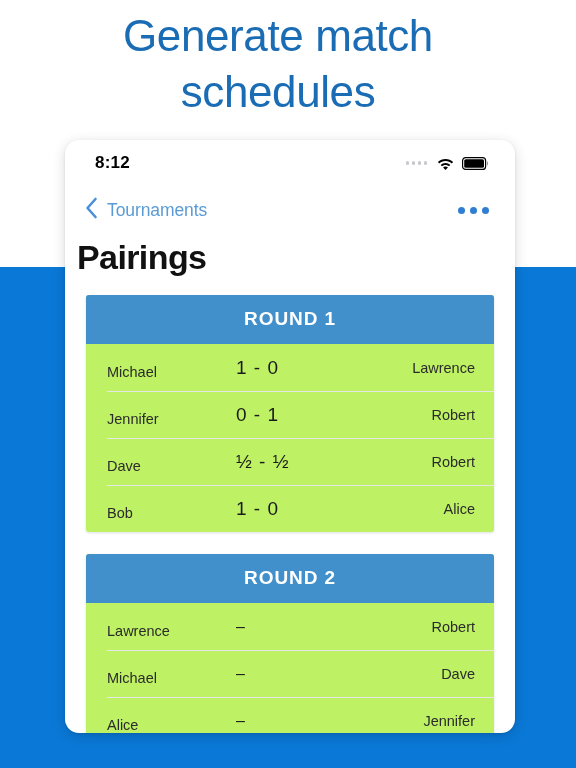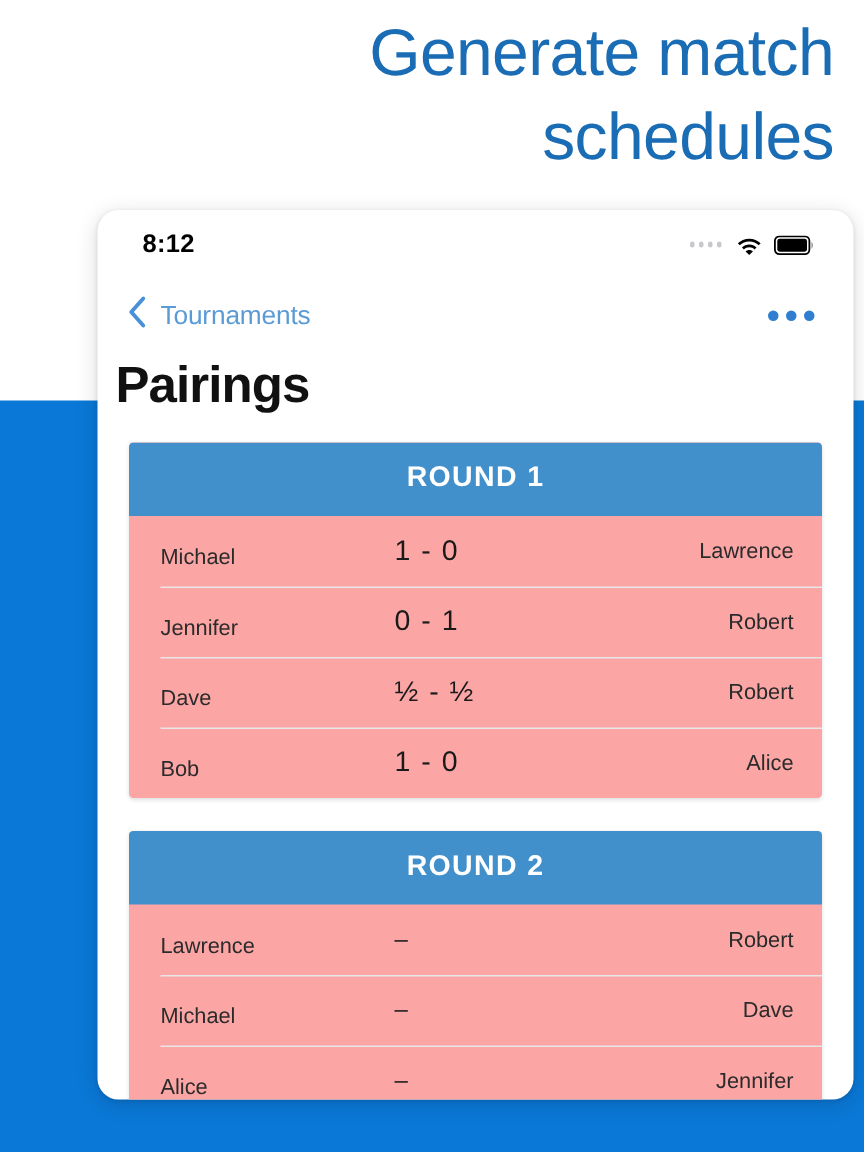--- a/index.html
+++ b/index.html
@@ -29,36 +29,36 @@
     width: 576px;
     height: 501px;
     background: #0a78d6;
   }
 
   
   .headline {
     position: absolute;
     left: 0; top: 8px;
     width: 556px;
-    text-align: right;
+    text-align: center;
     color: #1a6cb4;
     font-size: 44px;
     line-height: 1.28;
     font-weight: 400;
     letter-spacing: -0.4px;
     font-family: "Liberation Sans", sans-serif;
     z-index: 3;
   }
 
   
   .phone-card {
     position: absolute;
     left: 65px;
     top: 140px;
-    width: 504px;
+    width: 450px;
     height: 593px;
     background: #ffffff;
     border-radius: 14px;
     box-shadow: 0 3px 14px rgba(0,0,0,0.14), 0 1px 3px rgba(0,0,0,0.10);
     overflow: hidden;
     z-index: 4;
   }
 
   
   .status-bar {
@@ -137,21 +137,21 @@
     font-weight: bold;
     color: #111111;
     letter-spacing: -0.6px;
   }
 
   
   .rounds {
     padding: 0 21px;
   }
   .round-block {
-    background: #fca5a5;
+    background: #bef264;
     border-radius: 3px;
     box-shadow: 0 1px 3px rgba(0,0,0,0.13);
     margin-bottom: 22px;
     overflow: hidden;
   }
   .round-header {
     background: #4190cb;
     color: #ffffff;
     text-align: center;
     font-size: 19px;

